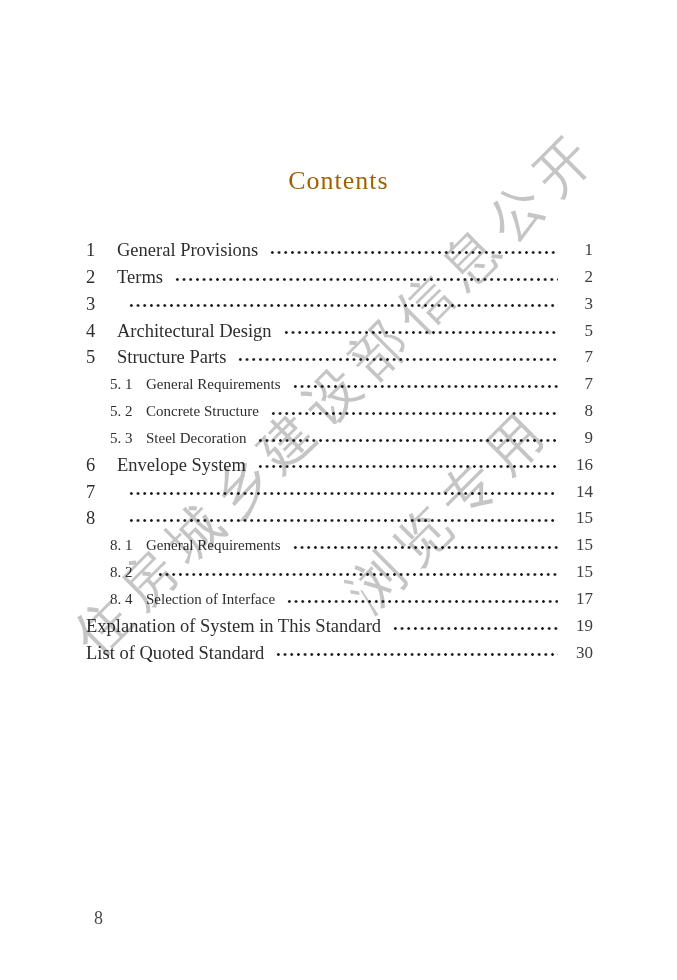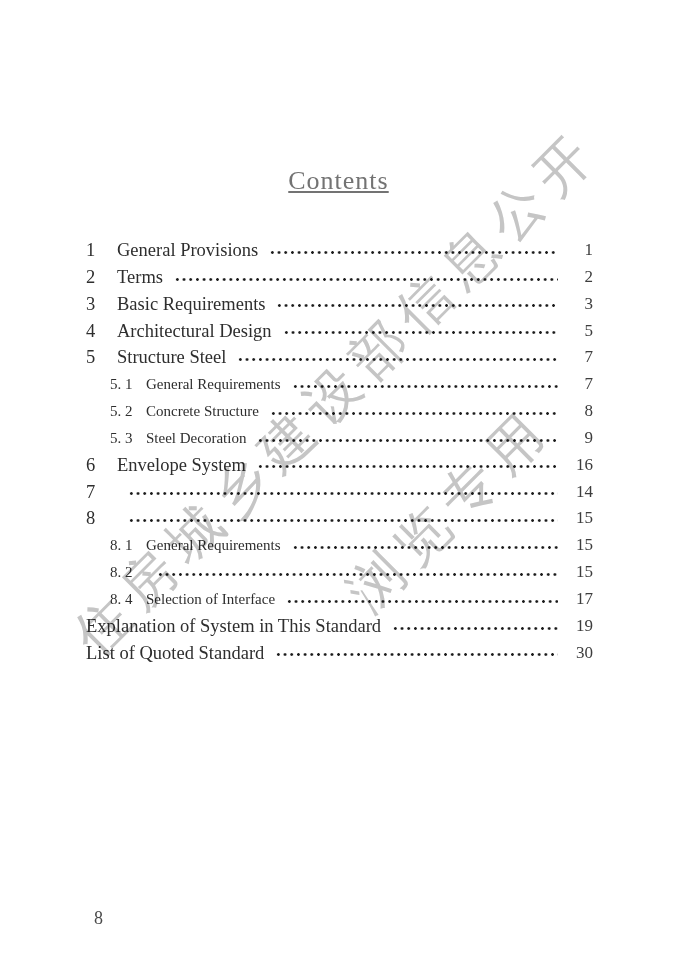--- a/index.html
+++ b/index.html
@@ -15,22 +15,21 @@
     background:#ffffff;
     overflow:hidden;
   }
   
   .doc-title {
     position:absolute;
     top:166px; left:0; width:677px;
     text-align:center;
     font-size:26px;
     letter-spacing:1px;
-    color:#737373;
-    text-decoration:underline;
+    color:#a16207;
   }
   
   .toc {
     position:absolute;
     top:237px;
     left:86px;
     width:507px;
   }
   .row {
     display:flex;
@@ -104,33 +103,32 @@
         <span class="pg">1</span>
       </div>
       <div class="row main">
         <span class="num">2</span>
         <span class="label">Terms</span>
         <span class="dots"></span>
         <span class="pg">2</span>
       </div>
       <div class="row main">
         <span class="num">3</span>
-        <span class="label">Basic Requirements</span>
         <span class="dots"></span>
         <span class="pg">3</span>
       </div>
       <div class="row main">
         <span class="num">4</span>
         <span class="label">Architectural Design</span>
         <span class="dots"></span>
         <span class="pg">5</span>
       </div>
       <div class="row main">
         <span class="num">5</span>
-        <span class="label">Structure Steel</span>
+        <span class="label">Structure Parts</span>
         <span class="dots"></span>
         <span class="pg">7</span>
       </div>
       <div class="row sub">
         <span class="num">5. 1</span>
         <span class="label">General Requirements</span>
         <span class="dots"></span>
         <span class="pg">7</span>
       </div>
       <div class="row sub">

